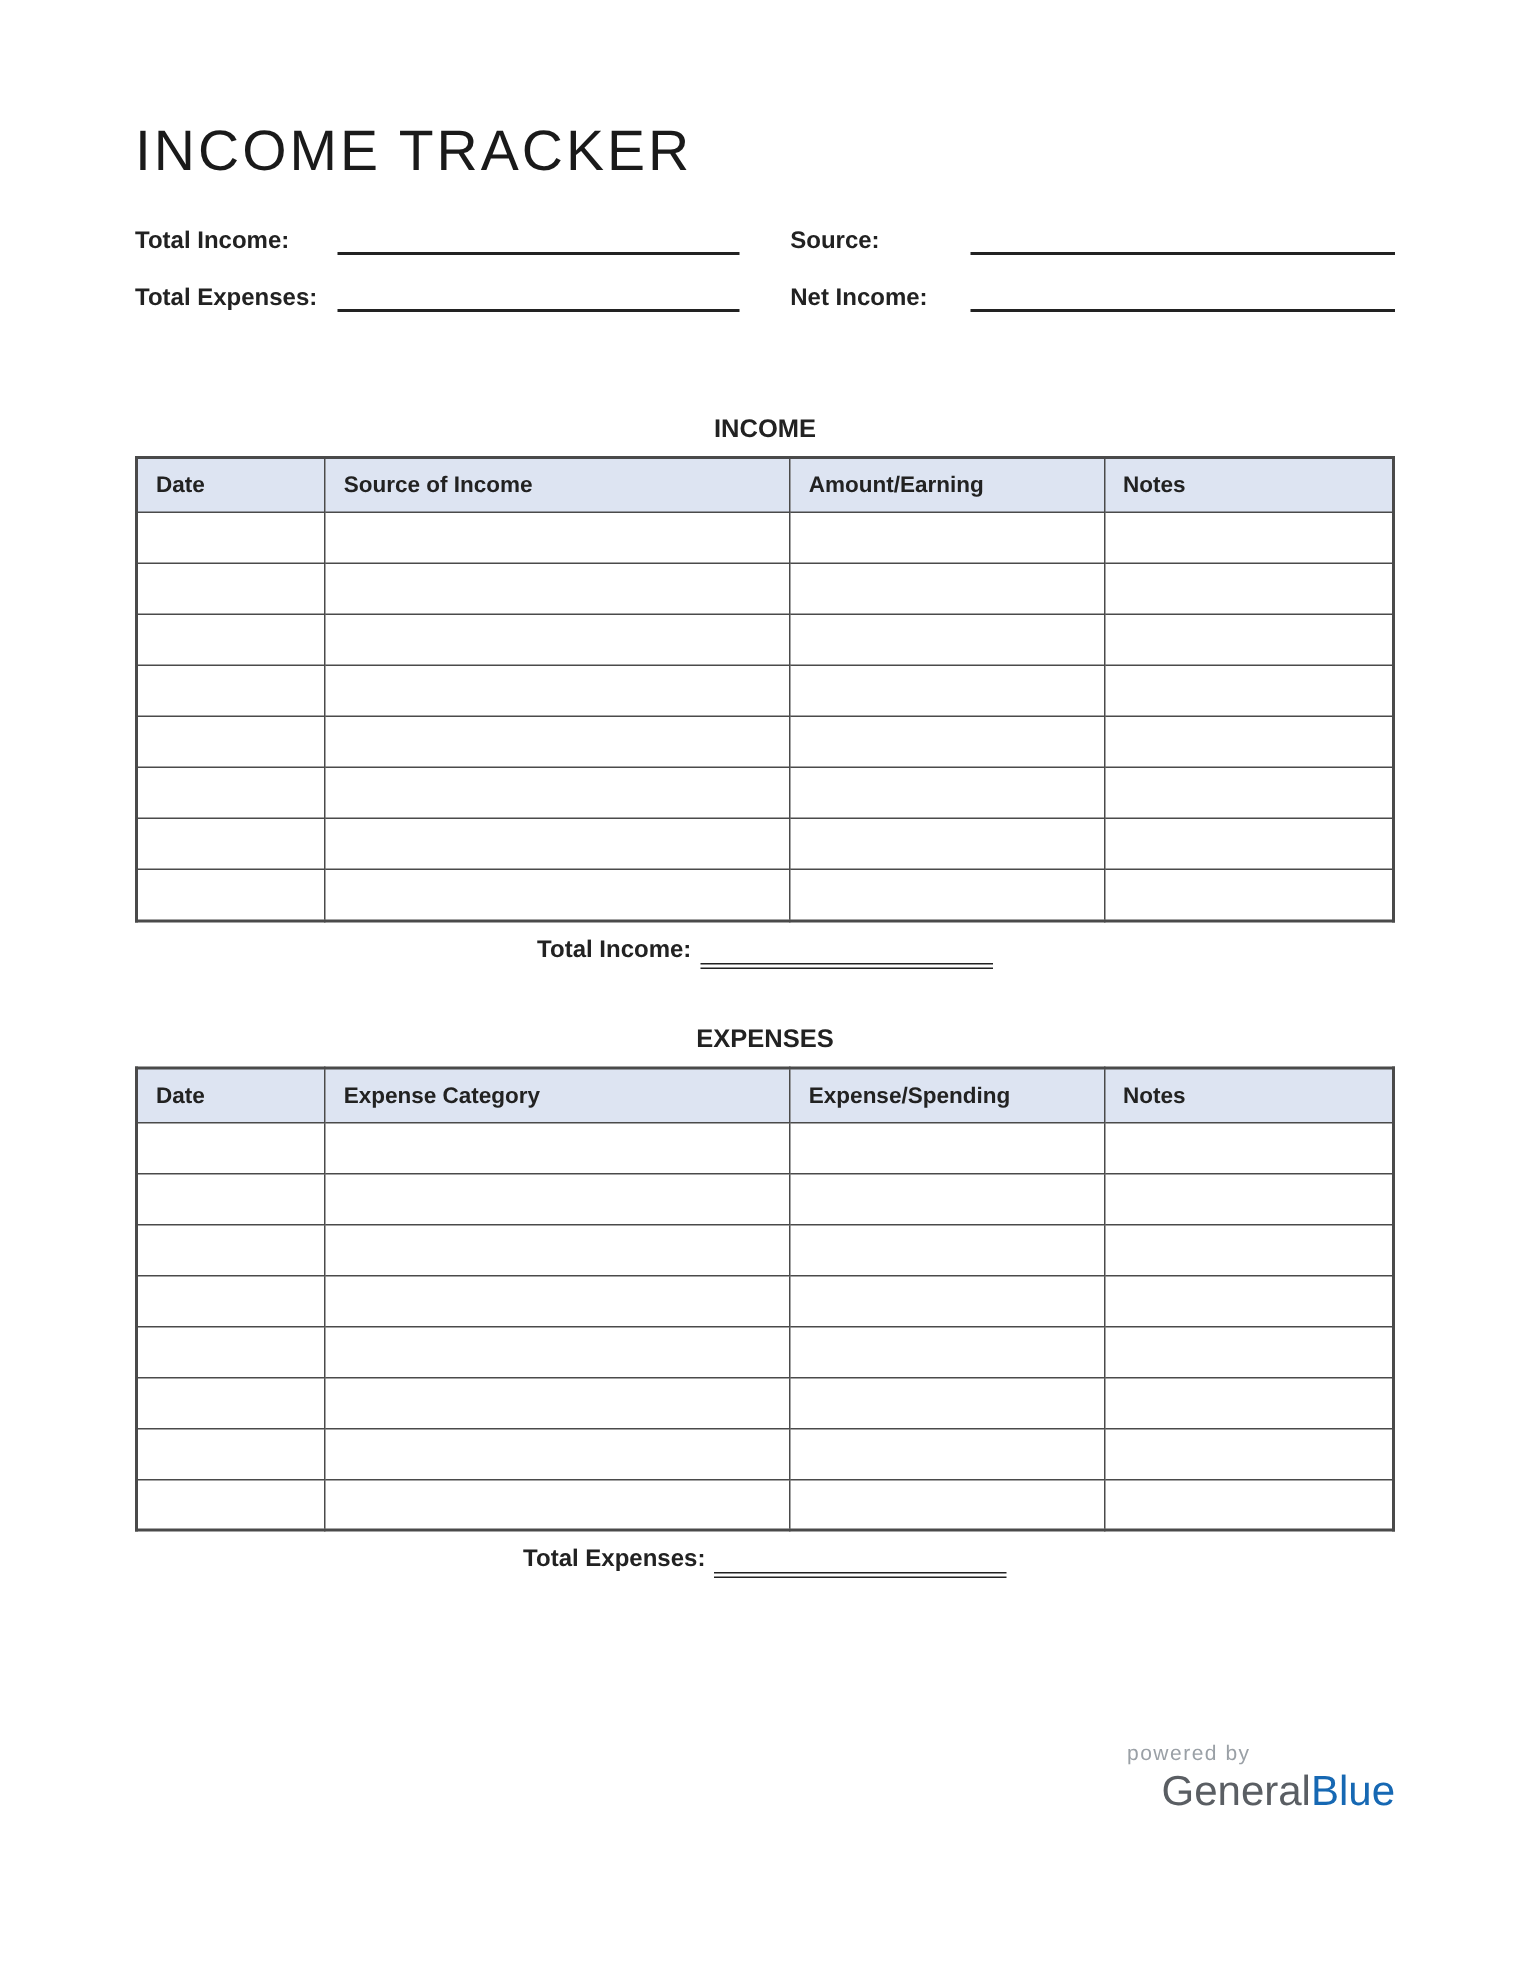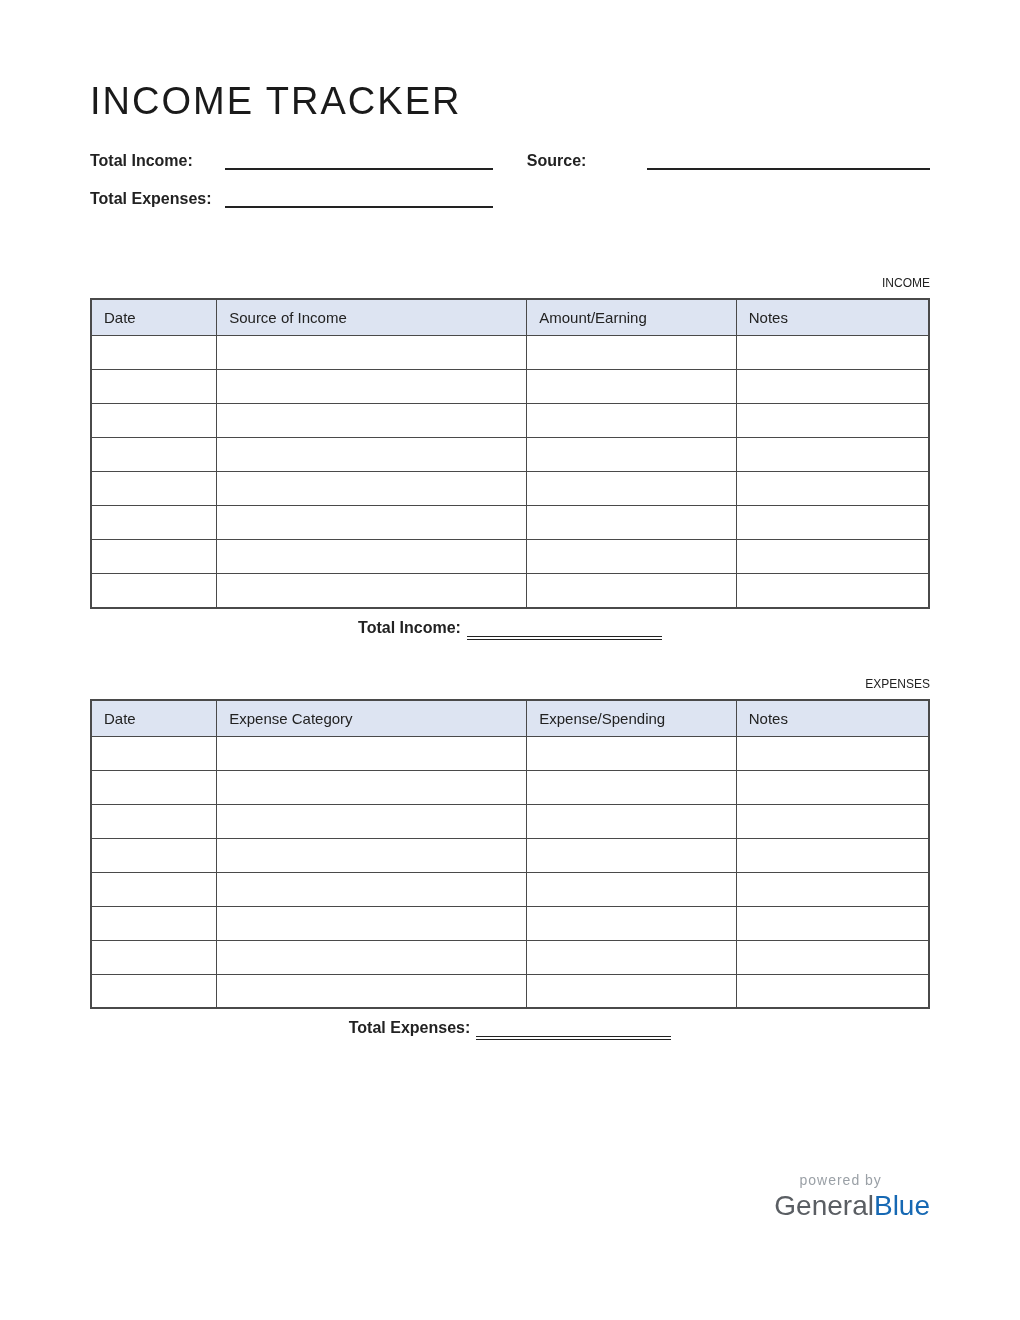--- a/index.html
+++ b/index.html
@@ -44,35 +44,35 @@
     .summary-col.right .summary-label {
       width: 115px;
     }
     .summary-line {
       flex: 1;
       border-bottom: 2px solid #222;
       height: 20px;
       margin-left: 5px;
     }
     .section-title {
-      text-align: right;
-      font-size: 12px;
-      font-weight: normal;
+      text-align: center;
+      font-size: 17px;
+      font-weight: bold;
       margin-bottom: 8px;
       color: #222;
     }
     table.tracker {
       width: 100%;
       border-collapse: collapse;
       border: 2px solid #4a4a4a;
     }
     table.tracker th {
       background: #dde4f2;
       font-size: 15px;
-      font-weight: normal;
+      font-weight: bold;
       text-align: left;
       padding: 9px 12px;
       border: 1px solid #4a4a4a;
       color: #222;
     }
     table.tracker td {
       border: 1px solid #4a4a4a;
       height: 34px;
       padding: 4px 8px;
     }
@@ -104,22 +104,22 @@
       content: "";
       position: absolute;
       bottom: -4px;
       left: 0;
       right: 0;
       border-bottom: 1.5px solid #222;
     }
     .footer {
       position: absolute;
       right: 90px;
-      bottom: 98px;
-      text-align: center;
+      bottom: 110px;
+      text-align: left;
     }
     .powered-by {
       font-size: 14px;
       color: #9aa0a6;
       letter-spacing: 1px;
       margin-bottom: 2px;
     }
     .brand {
       font-size: 28px;
       font-weight: 400;
@@ -139,20 +139,24 @@
       <span class="summary-line"></span>
     </div>
     <div class="summary-row">
       <span class="summary-label">Total Expenses:</span>
       <span class="summary-line"></span>
     </div>
   </div>
   <div class="summary-col right">
     <div class="summary-row">
       <span class="summary-label">Source:</span>
+      <span class="summary-line"></span>
+    </div>
+    <div class="summary-row">
+      <span class="summary-label">Net Income:</span>
       <span class="summary-line"></span>
     </div>
   </div>
 </div>
 
 <div class="section-title">INCOME</div>
 <table class="tracker">
   <thead>
     <tr>
       <th class="col-date">Date</th>

